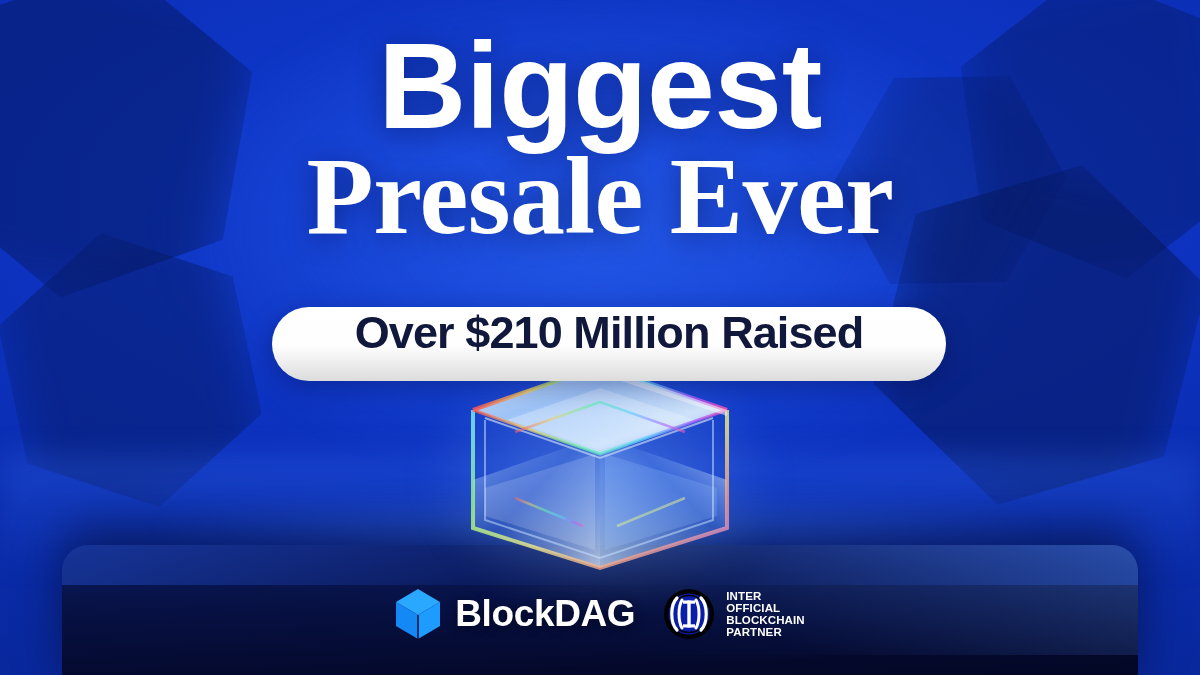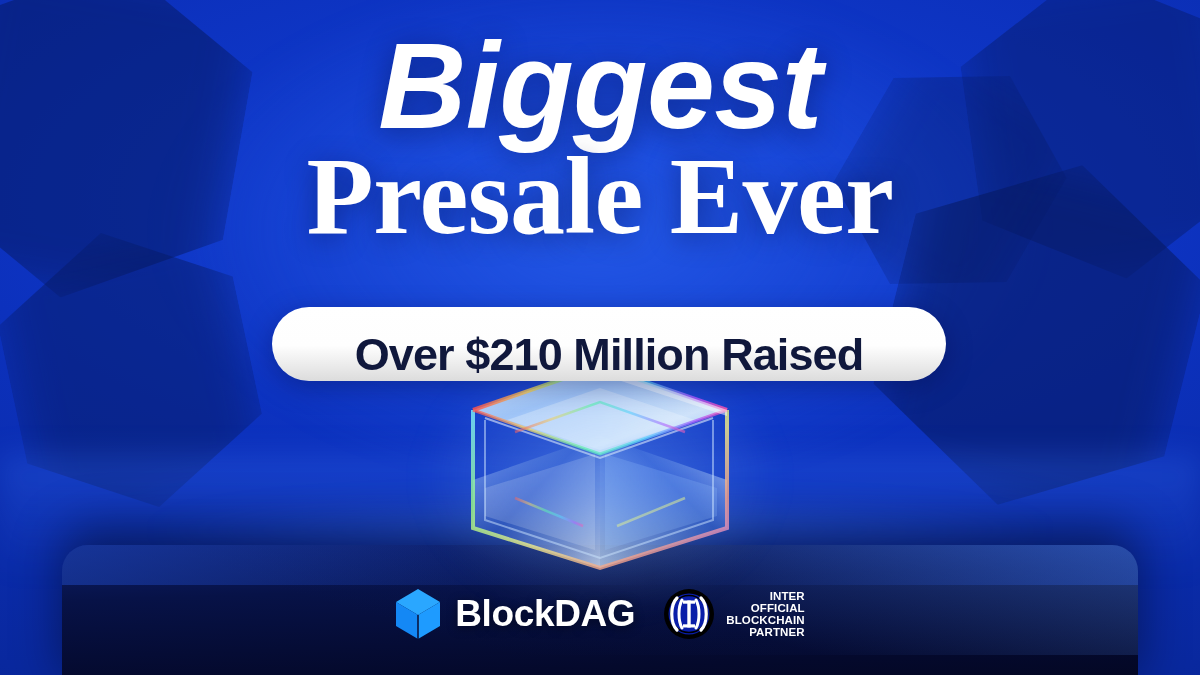--- a/index.html
+++ b/index.html
@@ -61,29 +61,29 @@
     background:radial-gradient(ellipse at center, rgba(80,140,255,.40), rgba(0,0,0,0) 72%);
     filter:blur(12px);
   }
 
   
   .headline {
     position:absolute; left:0; right:0; top:30px; text-align:center;
     color:#fff; font-weight:bold; letter-spacing:-.035em;
     line-height:.92; text-shadow:0 4px 28px rgba(0,8,60,.45);
   }
-  .headline .l1 { display:block; font-size:122px;font-style:italic; }
+  .headline .l1 { display:block; font-size:122px; }
   .headline .l2 { display:block; font-size:110px; margin-top:4px;font-family:Liberation Serif, serif; }
 
   
   .pill {
     position:absolute; left:272px; top:307px; width:674px; height:74px;
     border-radius:999px;
     background:linear-gradient(180deg, #ffffff 0%, #fefefe 52%, #dcdcdc 100%);
-    display:flex; align-items:flex-end; justify-content:center;
+    display:flex; align-items:flex-start; justify-content:center;
     box-shadow:0 6px 26px rgba(0,10,70,.35);
   }
   .pill-text {
     color:#10183c; font-size:45px; font-weight:bold; letter-spacing:-.02em;
     white-space:nowrap;
   }
 
   
   .cube-wrap { position:absolute; left:455px; top:358px; width:290px; height:225px; }
   .cube-glow {
@@ -95,21 +95,21 @@
   
   .logos {
     position:absolute; left:0; right:0; top:588px;
     display:flex; align-items:center; justify-content:center; gap:28px;
   }
   .brand { display:flex; align-items:center; gap:14px; }
   .brand-name {
     color:#fff; font-size:37px; font-weight:bold; letter-spacing:-.01em;
     text-shadow:0 2px 10px rgba(0,0,0,.5);
   }
-  .partner { display:flex; align-items:center; gap:11px;text-align:right; }
+  .partner { display:flex; align-items:center; gap:11px; }
   .partner-text {
     color:#fff; font-size:11.5px; font-weight:bold; line-height:1.06;
     letter-spacing:.01em;
   }
   .partner-text span { display:block; }
 </style>
 </head>
 <body>
 
 <div class="banner">

